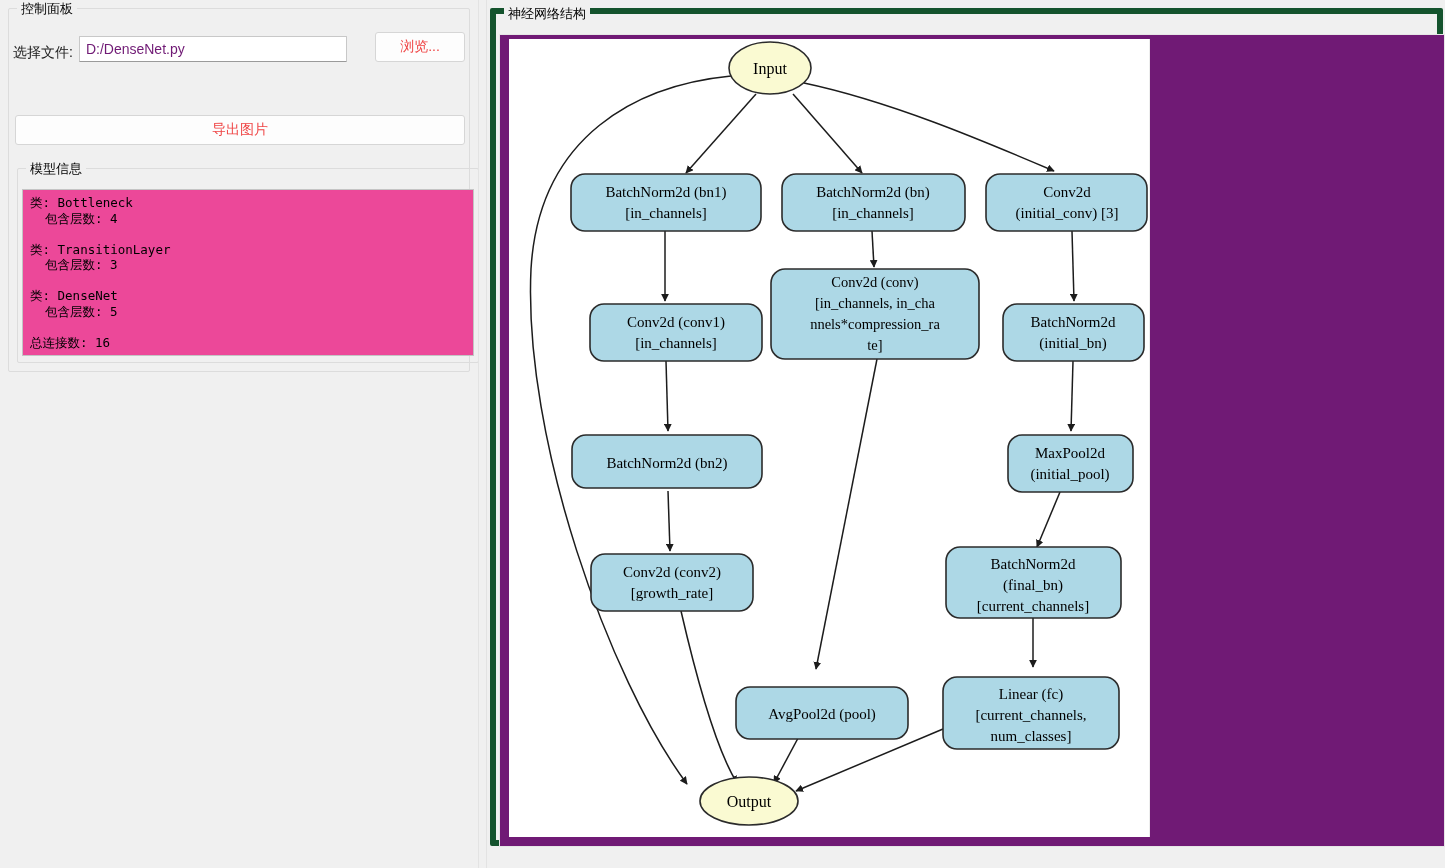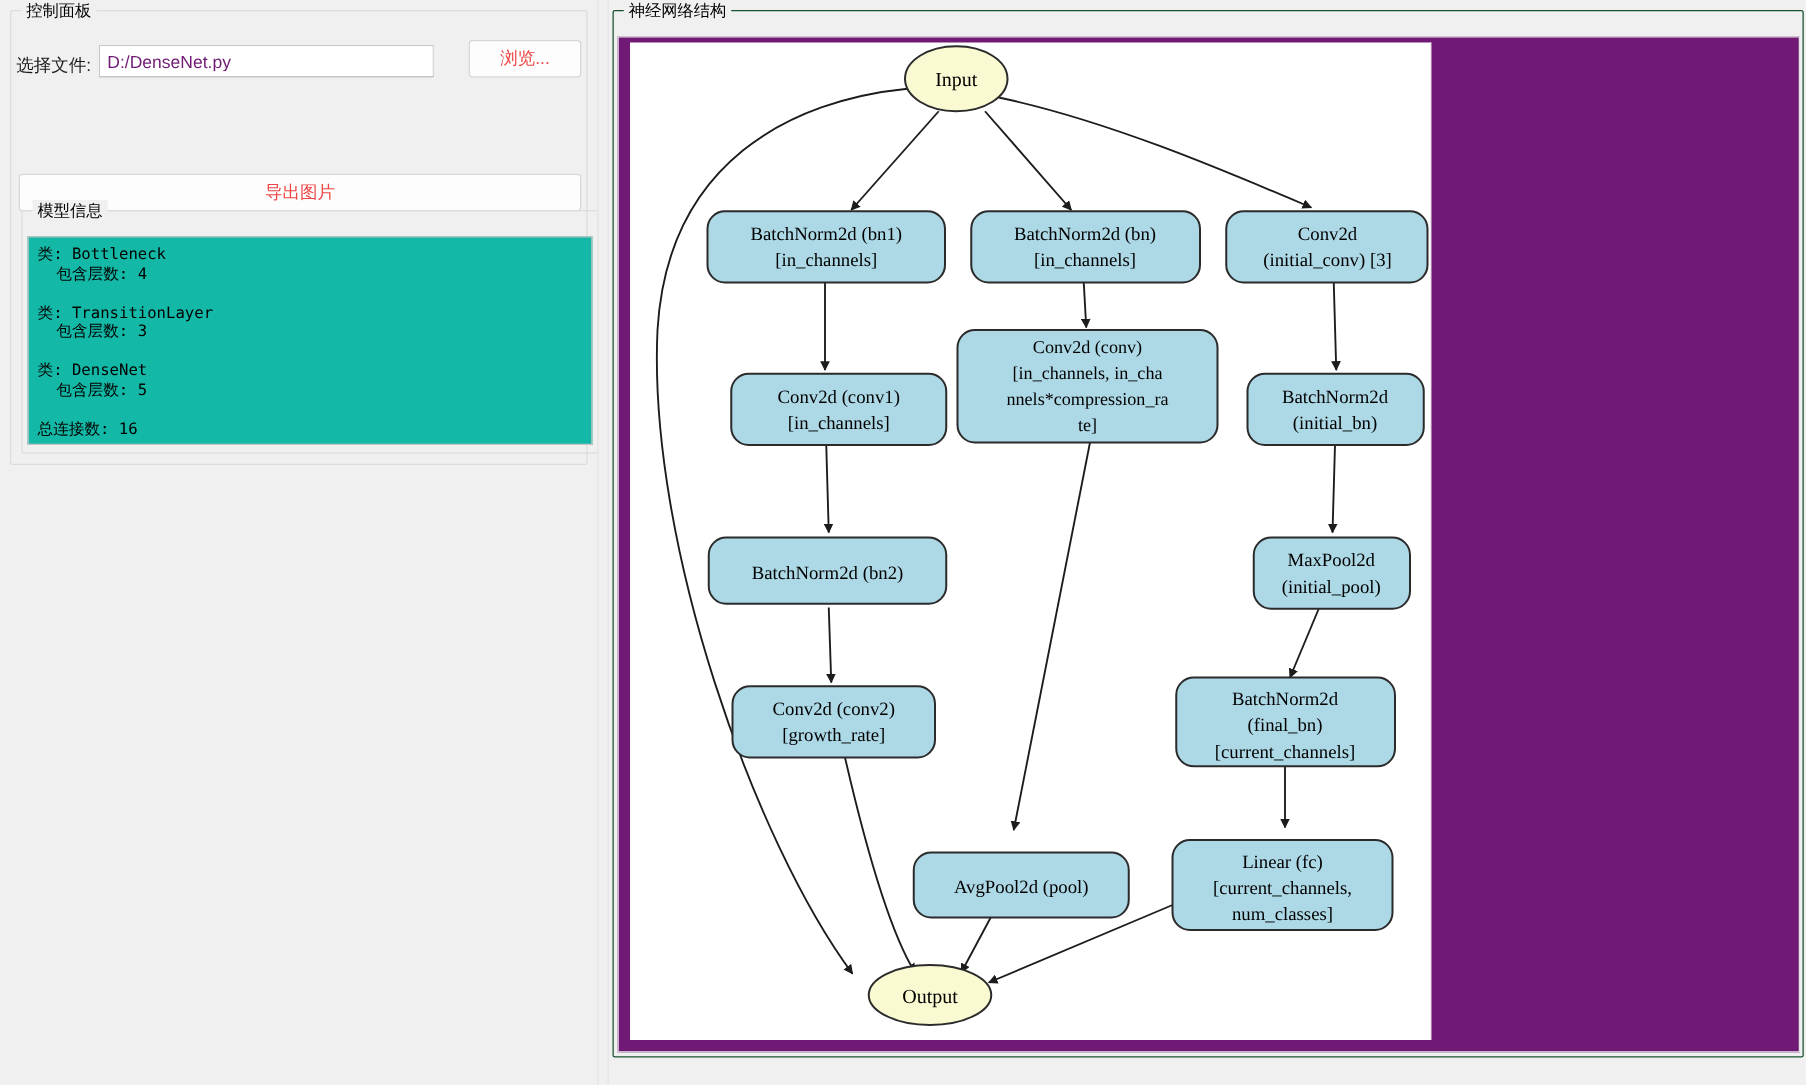--- a/index.html
+++ b/index.html
@@ -109,38 +109,38 @@
     height: 27px;
   }
   #analyze-focus {
     position: absolute;
     left: 2px; top: 2px; right: 2px; bottom: 2px;
     border: 1px dotted #5a5a5a;
     pointer-events: none;
   }
   #export-button {
     position: absolute;
-    left: 6px; top: 130px;
+    left: 6px; top: 106px;
     width: 450px;
     height: 30px;
     align-items: center;
   }
 
   #info-group {
     left: 8px; top: 159px;
     width: 460px;
     height: 193px;
   }
   #info-text {
     position: absolute;
     left: 4px; top: 20px;
     width: 452px;
     height: 167px;
     box-sizing: border-box;
-    background: #14b8a6;
+    background: #ec4899;
     border: 1px solid #c4c4c4;
     padding: 5px 7px;
     overflow: hidden;
     font-family: "DejaVu Sans Mono", "Liberation Mono", monospace;
     font-size: 12.5px;
     line-height: 15.5px;
     color: #000;
     white-space: pre-wrap;
   }
 
@@ -162,21 +162,21 @@
     left: 488px; top: 0;
     width: 957px;
     height: 868px;
     background: #f0f0f0;
   }
   #graph-group {
     position: absolute;
     left: 2px; top: 8px;
     width: 953px;
     height: 838px;
-    border: 1px solid #14532d;
+    border: 6px solid #14532d;
     border-radius: 2px;
     box-sizing: border-box;
   }
   #graph-scroll {
     position: absolute;
     left: 3px; top: 20px;
     width: 946px;
     height: 813px;
     background: #701a75;
     border: 1px solid #e6e6e6;

